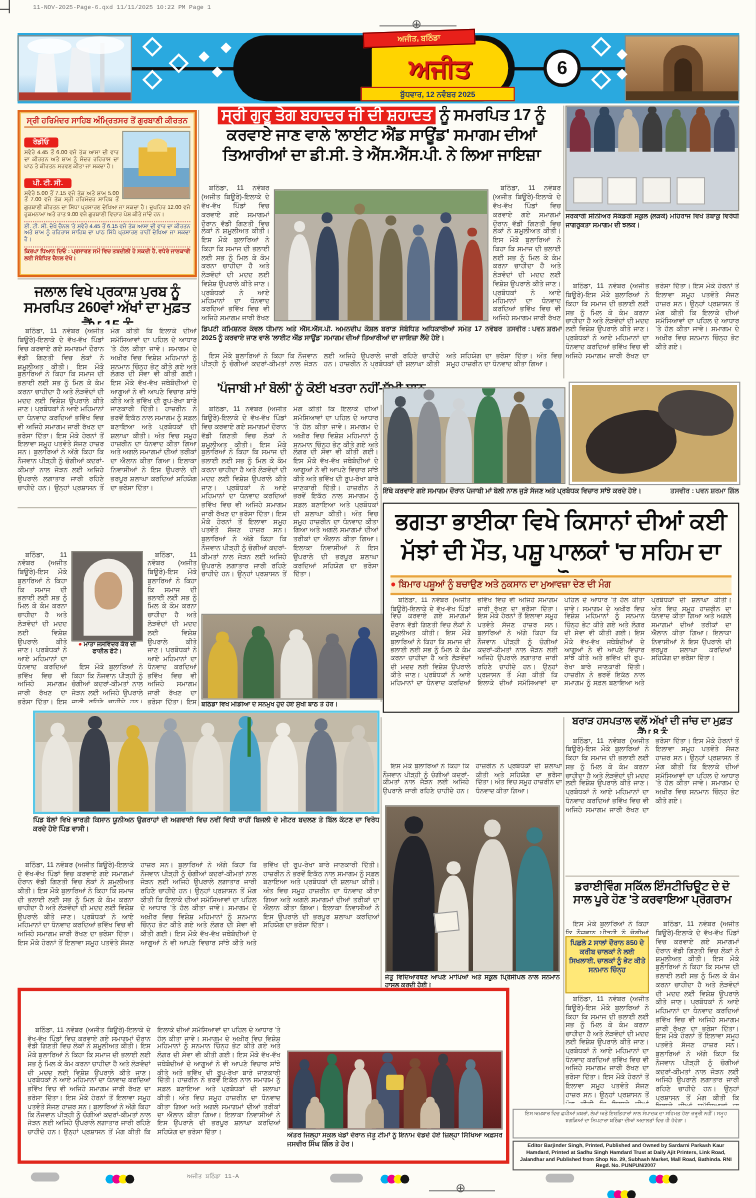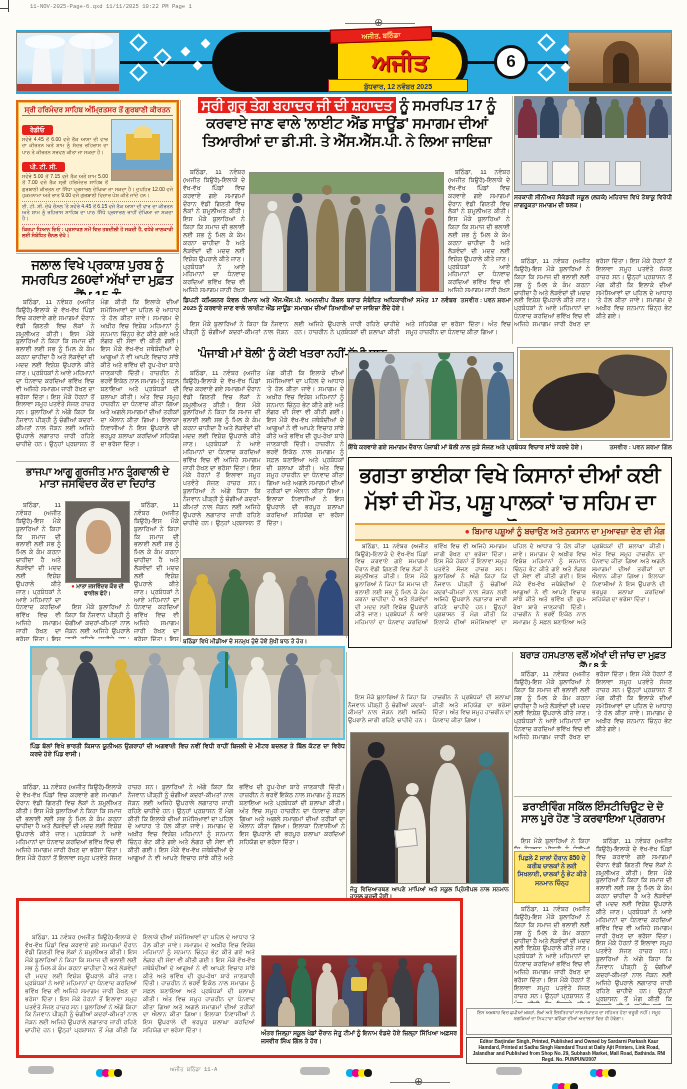--- a/index.html
+++ b/index.html
@@ -35,21 +35,21 @@
   #sched .t{font-size:7.2px;font-weight:bold;color:#c11212;text-align:center;border-bottom:1px solid #d2601a;padding-bottom:1px;margin-bottom:2px}
   .tag{display:inline-block;background:#e8201a;color:#fff;font-size:6.4px;font-weight:bold;padding:1px 8px;border-radius:2px;margin:1px 0}
   .stx{font-size:5.1px;line-height:1.25;text-align:justify;color:#4a3318}
   .stx.blue{color:#18357f;margin-top:2px;border-top:1px dotted #c77;padding-top:1px}
   .stx.note{color:#b01010;font-weight:bold;margin-top:2px;border-top:1px dotted #c77;padding-top:1px}
   #gt{float:right;width:62px;height:62px;margin:1px 0 2px 3px;border:1px solid #998;overflow:hidden;position:relative;background:linear-gradient(#bfe0f2 55%,#6fa7cc 55%)}
   #gt .b{position:absolute;left:14px;top:14px;width:34px;height:26px;background:#e8b83a}
   #gt .d{position:absolute;left:22px;top:6px;width:18px;height:12px;border-radius:50% 50% 0 0;background:#f5d981}
   #gt .c{position:absolute;left:0;bottom:0;width:100%;height:10px;background:#b59a7e}
   
-  .subband{background:#fdeecb;border-top:2px solid #e8a33d;border-bottom:2px solid #e8a33d;color:#8a1d12;font-weight:bold;font-size:8.2px;text-align:right;padding:2px 0;overflow:hidden}
+  .subband{background:#fdeecb;border-top:2px solid #e8a33d;border-bottom:2px solid #e8a33d;color:#8a1d12;font-weight:bold;font-size:8.2px;text-align:left;padding:2px 0;overflow:hidden}
   .redband{background:#e8201a;color:#fff;font-weight:bold;font-size:7.5px;text-align:center;line-height:18px;overflow:hidden}
   .ybox{background:#ffe878;border:1px solid #c9a227;color:#16307c;font-size:6.3px;font-weight:bold;text-align:center;line-height:1.3;padding:2px}
   .rbg{background:#e8201a;color:#fff;padding:0 3px}
   .redtxt{color:#e02a1e}
   .cmyk span{display:inline-block;width:8px;height:8px;border-radius:50%;margin-right:-2px}
   .blob{position:absolute;background:#b9b9b9;border-radius:4px}
   .slug{font-family:"Liberation Mono","DejaVu Sans Mono",monospace;font-size:5.5px;color:#777}
   .reg{color:#555;font-size:11px;line-height:11px}
 </style>
 </head>
@@ -121,21 +121,20 @@
     <div class="stx">ਸਵੇਰੇ 4.45 ਤੋਂ 6.00 ਵਜੇ ਤੱਕ ਆਸਾ ਦੀ ਵਾਰ ਦਾ ਕੀਰਤਨ ਅਤੇ ਸ਼ਾਮ ਨੂੰ ਸੋਦਰ ਰਹਿਰਾਸ ਦਾ ਪਾਠ ਤੇ ਕੀਰਤਨ ਸਰਵਣ ਕੀਤਾ ਜਾ ਸਕਦਾ ਹੈ।</div>
     <span class="tag">ਪੀ. ਟੀ. ਸੀ.</span>
     <div class="stx">ਸਵੇਰੇ 5.00 ਤੋਂ 7.15 ਵਜੇ ਤੱਕ ਅਤੇ ਸ਼ਾਮ 5.00 ਤੋਂ 7.00 ਵਜੇ ਤੱਕ ਸ੍ਰੀ ਹਰਿਮੰਦਰ ਸਾਹਿਬ ਤੋਂ ਗੁਰਬਾਣੀ ਕੀਰਤਨ ਦਾ ਸਿੱਧਾ ਪ੍ਰਸਾਰਣ ਦੇਖਿਆ ਜਾ ਸਕਦਾ ਹੈ। ਦੁਪਹਿਰ 12.00 ਵਜੇ ਹੁਕਮਨਾਮਾ ਅਤੇ ਰਾਤ 9.00 ਵਜੇ ਗੁਰਬਾਣੀ ਵਿਚਾਰ ਪੇਸ਼ ਕੀਤੇ ਜਾਂਦੇ ਹਨ।</div>
     <div class="stx blue">ਈ. ਟੀ. ਸੀ. ਦੇਖੋ ਚੈਨਲ 'ਤੇ ਸਵੇਰੇ 4.45 ਤੋਂ 6.15 ਵਜੇ ਤੱਕ ਆਸਾ ਦੀ ਵਾਰ ਦਾ ਕੀਰਤਨ ਅਤੇ ਸ਼ਾਮ ਨੂੰ ਰਹਿਰਾਸ ਸਾਹਿਬ ਦਾ ਪਾਠ ਸਿੱਧੇ ਪ੍ਰਸਾਰਣ ਰਾਹੀਂ ਦੇਖਿਆ ਜਾ ਸਕਦਾ ਹੈ।</div>
     <div class="stx note">ਕਿਰਪਾ ਧਿਆਨ ਦਿਓ : ਪ੍ਰਸਾਰਣ ਸਮੇਂ ਵਿਚ ਤਬਦੀਲੀ ਹੋ ਸਕਦੀ ਹੈ, ਵਧੇਰੇ ਜਾਣਕਾਰੀ ਲਈ ਸੰਬੰਧਿਤ ਚੈਨਲ ਦੇਖੋ।</div>
   </div>
 
   <div class="abs hl" style="left:16px;top:257px;width:163px;height:38px;font-size:13px">ਜਲਾਲ ਵਿਖੇ ਪ੍ਰਕਾਸ਼ ਪੁਰਬ ਨੂੰ ਸਮਰਪਿਤ 260ਵਾਂ ਅੱਖਾਂ ਦਾ ਮੁਫ਼ਤ ਕੈਂਪ 15 ਨੂੰ</div>
   <div class="abs body-txt cols2" style="left:16px;top:298px;width:163px;height:158px">ਬਠਿੰਡਾ, 11 ਨਵੰਬਰ (ਅਜੀਤ ਬਿਊਰੋ)-ਇਲਾਕੇ ਦੇ ਵੱਖ-ਵੱਖ ਪਿੰਡਾਂ ਵਿਚ ਕਰਵਾਏ ਗਏ ਸਮਾਗਮਾਂ ਦੌਰਾਨ ਵੱਡੀ ਗਿਣਤੀ ਵਿਚ ਲੋਕਾਂ ਨੇ ਸ਼ਮੂਲੀਅਤ ਕੀਤੀ। ਇਸ ਮੌਕੇ ਬੁਲਾਰਿਆਂ ਨੇ ਕਿਹਾ ਕਿ ਸਮਾਜ ਦੀ ਭਲਾਈ ਲਈ ਸਭ ਨੂੰ ਮਿਲ ਕੇ ਕੰਮ ਕਰਨਾ ਚਾਹੀਦਾ ਹੈ ਅਤੇ ਲੋੜਵੰਦਾਂ ਦੀ ਮਦਦ ਲਈ ਵਿਸ਼ੇਸ਼ ਉਪਰਾਲੇ ਕੀਤੇ ਜਾਣ। ਪ੍ਰਬੰਧਕਾਂ ਨੇ ਆਏ ਮਹਿਮਾਨਾਂ ਦਾ ਧੰਨਵਾਦ ਕਰਦਿਆਂ ਭਵਿੱਖ ਵਿਚ ਵੀ ਅਜਿਹੇ ਸਮਾਗਮ ਜਾਰੀ ਰੱਖਣ ਦਾ ਭਰੋਸਾ ਦਿੱਤਾ। ਇਸ ਮੌਕੇ ਹੋਰਨਾਂ ਤੋਂ ਇਲਾਵਾ ਸਮੂਹ ਪਤਵੰਤੇ ਸੱਜਣ ਹਾਜ਼ਰ ਸਨ। ਬੁਲਾਰਿਆਂ ਨੇ ਅੱਗੇ ਕਿਹਾ ਕਿ ਨੌਜਵਾਨ ਪੀੜ੍ਹੀ ਨੂੰ ਚੰਗੀਆਂ ਕਦਰਾਂ-ਕੀਮਤਾਂ ਨਾਲ ਜੋੜਨ ਲਈ ਅਜਿਹੇ ਉਪਰਾਲੇ ਲਗਾਤਾਰ ਜਾਰੀ ਰਹਿਣੇ ਚਾਹੀਦੇ ਹਨ। ਉਨ੍ਹਾਂ ਪ੍ਰਸ਼ਾਸਨ ਤੋਂ ਮੰਗ ਕੀਤੀ ਕਿ ਇਲਾਕੇ ਦੀਆਂ ਸਮੱਸਿਆਵਾਂ ਦਾ ਪਹਿਲ ਦੇ ਆਧਾਰ 'ਤੇ ਹੱਲ ਕੀਤਾ ਜਾਵੇ। ਸਮਾਗਮ ਦੇ ਅਖ਼ੀਰ ਵਿਚ ਵਿਸ਼ੇਸ਼ ਮਹਿਮਾਨਾਂ ਨੂੰ ਸਨਮਾਨ ਚਿੰਨ੍ਹ ਭੇਟ ਕੀਤੇ ਗਏ ਅਤੇ ਲੰਗਰ ਦੀ ਸੇਵਾ ਵੀ ਕੀਤੀ ਗਈ। ਇਸ ਮੌਕੇ ਵੱਖ-ਵੱਖ ਜਥੇਬੰਦੀਆਂ ਦੇ ਆਗੂਆਂ ਨੇ ਵੀ ਆਪਣੇ ਵਿਚਾਰ ਸਾਂਝੇ ਕੀਤੇ ਅਤੇ ਭਵਿੱਖ ਦੀ ਰੂਪ-ਰੇਖਾ ਬਾਰੇ ਜਾਣਕਾਰੀ ਦਿੱਤੀ। ਹਾਜ਼ਰੀਨ ਨੇ ਭਰਵੇਂ ਇਕੱਠ ਨਾਲ ਸਮਾਗਮ ਨੂੰ ਸਫ਼ਲ ਬਣਾਇਆ ਅਤੇ ਪ੍ਰਬੰਧਕਾਂ ਦੀ ਸ਼ਲਾਘਾ ਕੀਤੀ। ਅੰਤ ਵਿਚ ਸਮੂਹ ਹਾਜ਼ਰੀਨ ਦਾ ਧੰਨਵਾਦ ਕੀਤਾ ਗਿਆ ਅਤੇ ਅਗਲੇ ਸਮਾਗਮਾਂ ਦੀਆਂ ਤਰੀਕਾਂ ਦਾ ਐਲਾਨ ਕੀਤਾ ਗਿਆ। ਇਲਾਕਾ ਨਿਵਾਸੀਆਂ ਨੇ ਇਸ ਉਪਰਾਲੇ ਦੀ ਭਰਪੂਰ ਸ਼ਲਾਘਾ ਕਰਦਿਆਂ ਸਹਿਯੋਗ ਦਾ ਭਰੋਸਾ ਦਿੱਤਾ।</div>
 
-  <div class="abs hl" style="left:16px;top:465px;width:163px;height:34px;font-size:10.5px">ਭਾਜਪਾ ਆਗੂ ਗੁਰਜੀਤ ਮਾਨ ਤੁੰਗਵਾਲੀ ਦੇ ਮਾਤਾ ਜਸਵਿੰਦਰ ਕੌਰ ਦਾ ਦਿਹਾਂਤ</div>
   <div class="abs" style="left:16px;top:501px;width:163px;height:140px;display:flex;gap:4px">
     <div class="body-txt" style="width:45px;height:140px">ਬਠਿੰਡਾ, 11 ਨਵੰਬਰ (ਅਜੀਤ ਬਿਊਰੋ)-ਇਸ ਮੌਕੇ ਬੁਲਾਰਿਆਂ ਨੇ ਕਿਹਾ ਕਿ ਸਮਾਜ ਦੀ ਭਲਾਈ ਲਈ ਸਭ ਨੂੰ ਮਿਲ ਕੇ ਕੰਮ ਕਰਨਾ ਚਾਹੀਦਾ ਹੈ ਅਤੇ ਲੋੜਵੰਦਾਂ ਦੀ ਮਦਦ ਲਈ ਵਿਸ਼ੇਸ਼ ਉਪਰਾਲੇ ਕੀਤੇ ਜਾਣ। ਪ੍ਰਬੰਧਕਾਂ ਨੇ ਆਏ ਮਹਿਮਾਨਾਂ ਦਾ ਧੰਨਵਾਦ ਕਰਦਿਆਂ ਭਵਿੱਖ ਵਿਚ ਵੀ ਅਜਿਹੇ ਸਮਾਗਮ ਜਾਰੀ ਰੱਖਣ ਦਾ ਭਰੋਸਾ ਦਿੱਤਾ। ਇਸ ਮੌਕੇ ਹੋਰਨਾਂ ਤੋਂ ਇਲਾਵਾ ਸਮੂਹ ਪਤਵੰਤੇ ਸੱਜਣ ਹਾਜ਼ਰ ਸਨ। ਉਨ੍ਹਾਂ ਪ੍ਰਸ਼ਾਸਨ ਤੋਂ ਮੰਗ ਕੀਤੀ ਕਿ ਇਲਾਕੇ ਦੀਆਂ ਸਮੱਸਿਆਵਾਂ ਦਾ ਪਹਿਲ ਦੇ ਆਧਾਰ 'ਤੇ ਹੱਲ ਕੀਤਾ ਜਾਵੇ। ਸਮਾਗਮ ਦੇ ਅਖ਼ੀਰ ਵਿਚ ਸਨਮਾਨ ਚਿੰਨ੍ਹ ਭੇਟ ਕੀਤੇ ਗਏ।</div>
     <div style="width:65px">
       <div class="ph" style="position:relative;width:65px;height:82px;background:#6b6560">
         <div class="abs" style="left:10px;top:6px;width:45px;height:70px;background:#f2efe9;border-radius:22px 22px 0 0"></div>
         <div class="abs" style="left:20px;top:18px;width:25px;height:34px;background:#c9a27d;border-radius:45%"></div>
       </div>
       <div class="cap" style="width:65px;height:20px;font-size:5.6px;text-align:center"><span style="color:#e8201a">● </span><span>ਮਾਤਾ ਜਸਵਿੰਦਰ ਕੌਰ ਦੀ ਫਾਈਲ ਫੋਟੋ।</span></div>
       <div class="body-txt" style="width:65px;height:36px">ਇਸ ਮੌਕੇ ਬੁਲਾਰਿਆਂ ਨੇ ਕਿਹਾ ਕਿ ਨੌਜਵਾਨ ਪੀੜ੍ਹੀ ਨੂੰ ਚੰਗੀਆਂ ਕਦਰਾਂ-ਕੀਮਤਾਂ ਨਾਲ ਜੋੜਨ ਲਈ ਅਜਿਹੇ ਉਪਰਾਲੇ ਜਾਰੀ ਰਹਿਣੇ ਚਾਹੀਦੇ ਹਨ। ਹਾਜ਼ਰੀਨ ਨੇ ਪ੍ਰਬੰਧਕਾਂ ਦੀ ਸ਼ਲਾਘਾ ਕੀਤੀ ਅਤੇ ਸਹਿਯੋਗ ਦਾ ਭਰੋਸਾ ਦਿੱਤਾ। ਅੰਤ ਵਿਚ ਸਮੂਹ ਹਾਜ਼ਰੀਨ ਦਾ ਧੰਨਵਾਦ ਕੀਤਾ ਗਿਆ।</div>
     </div>

